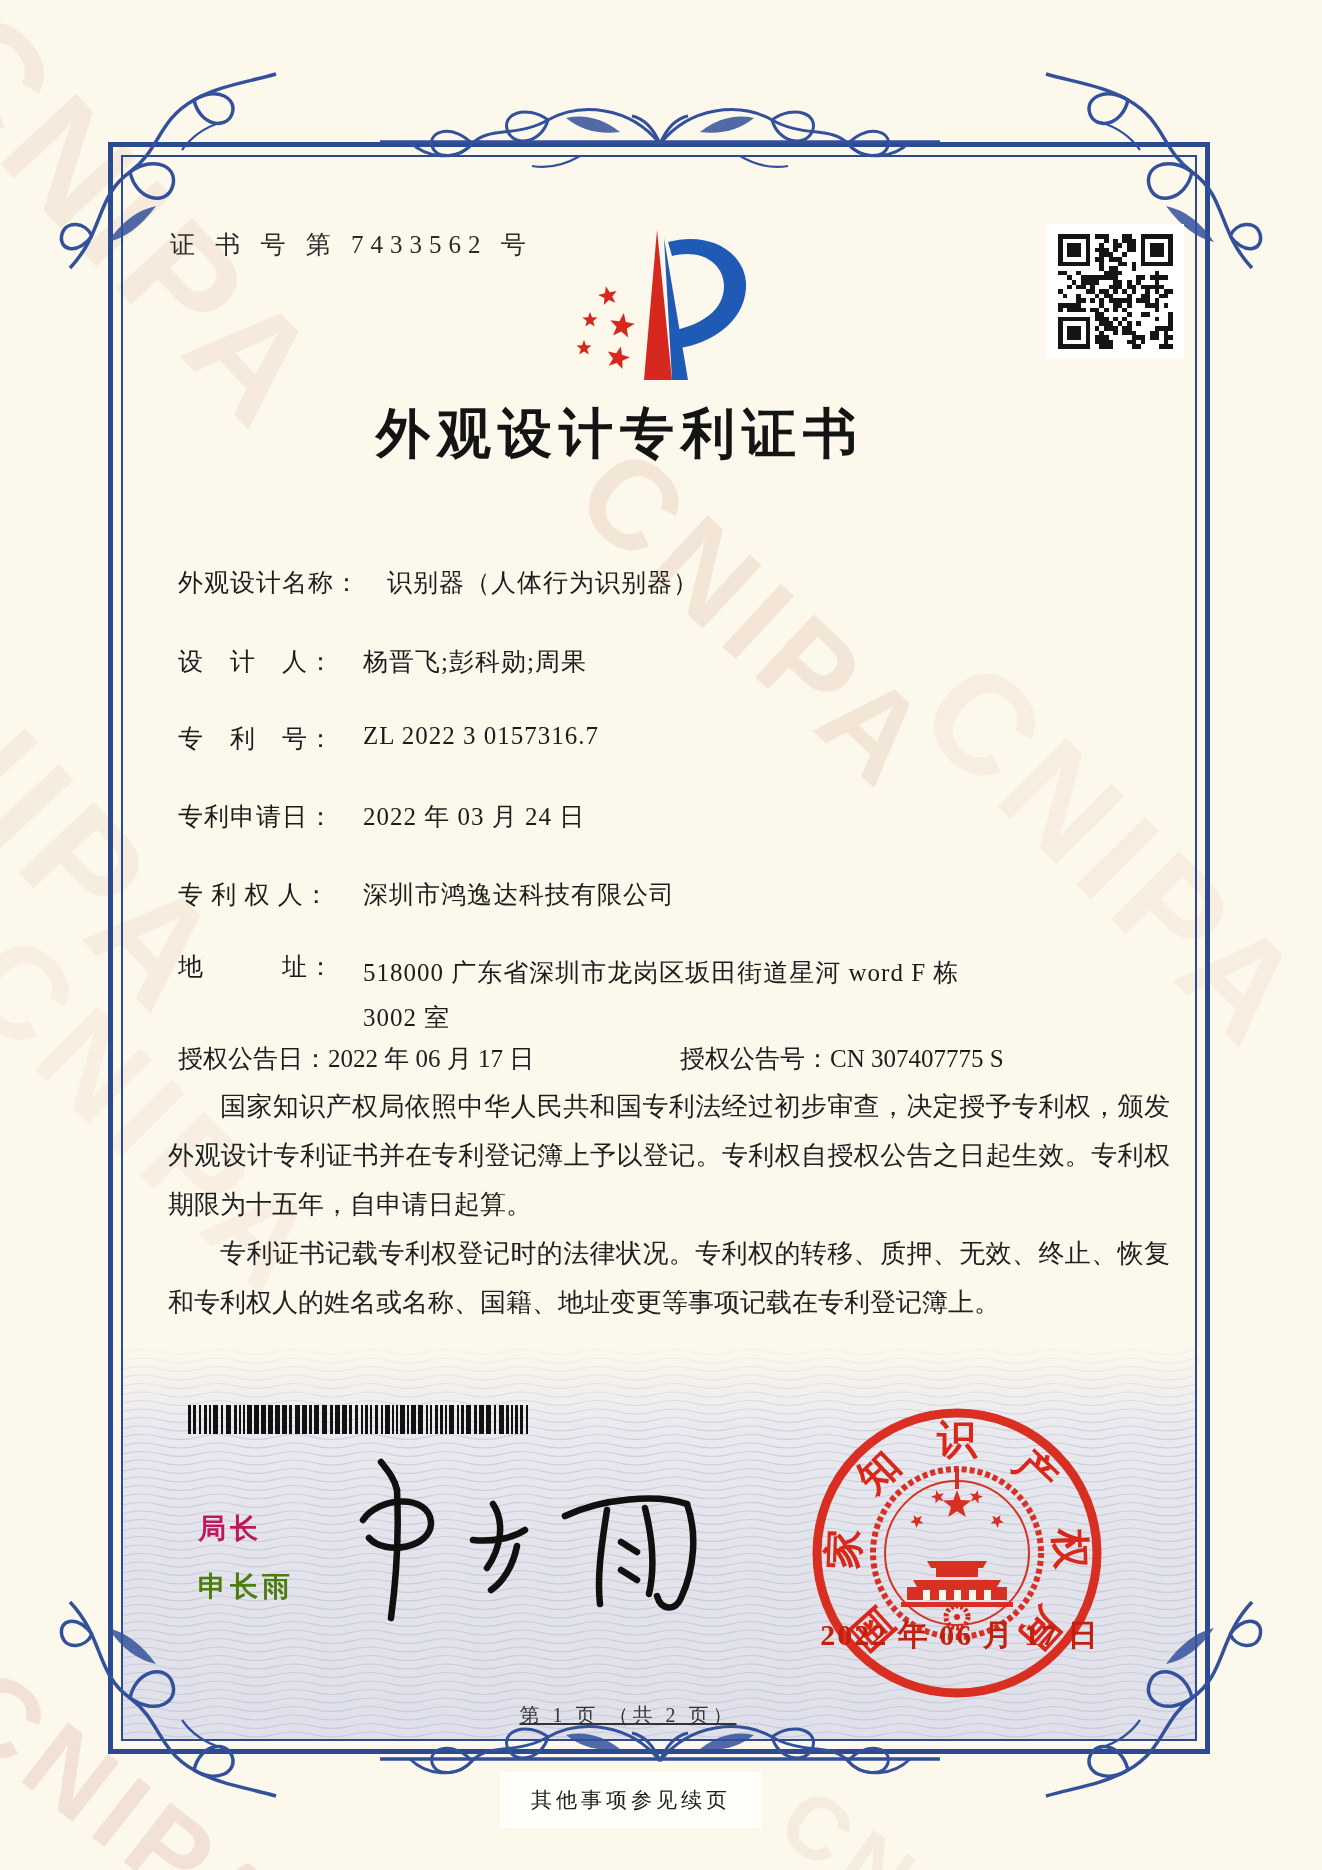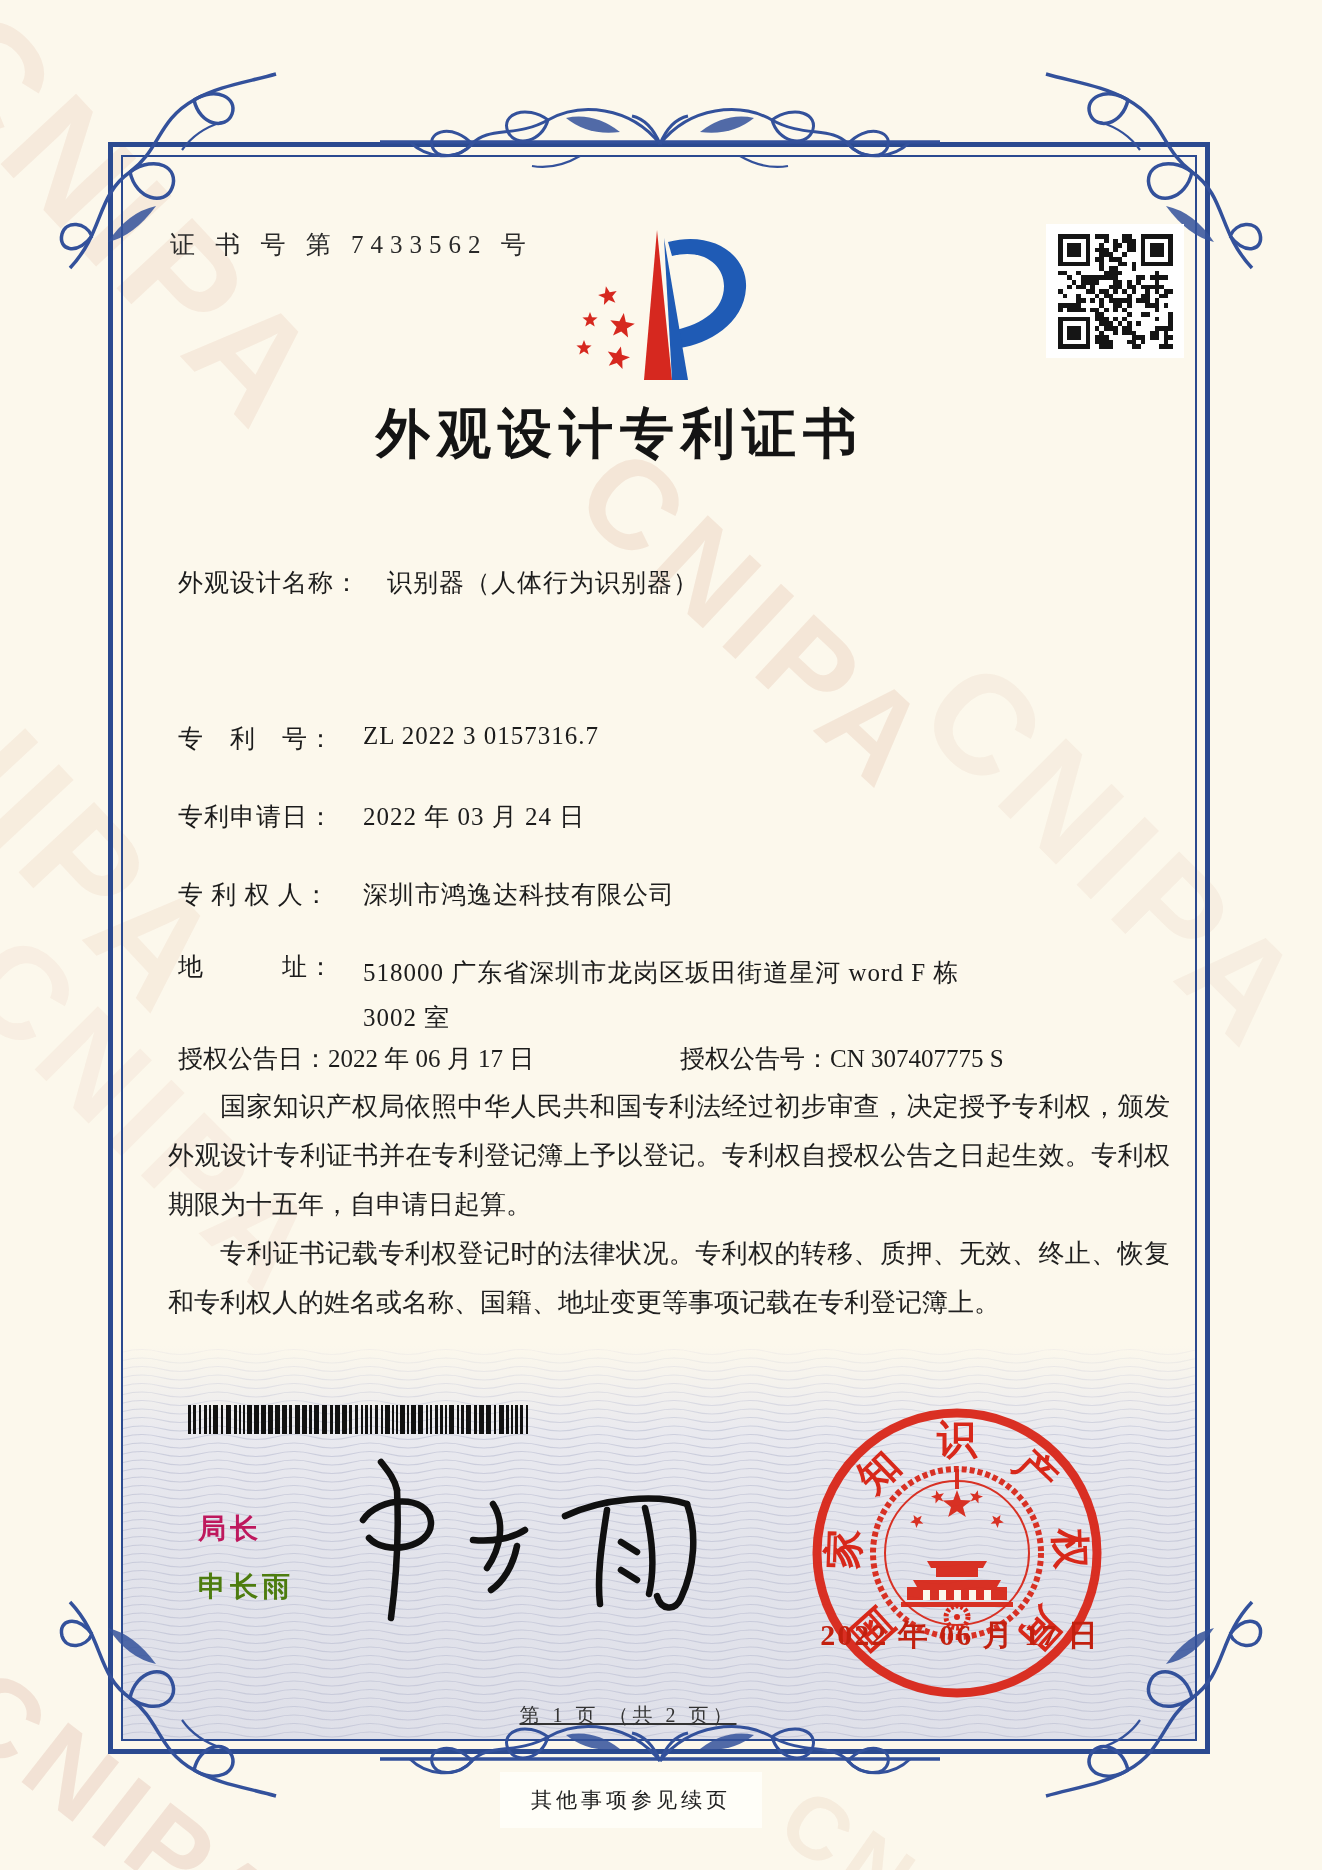--- a/index.html
+++ b/index.html
@@ -405,20 +405,24 @@
         <rect x="2" y="20" width="3" height="3" fill="#151515"></rect>
       </svg>
   </div>
 
   <div class="title">外观设计专利证书</div>
 
   <div class="field" style="top:566px;gap:24px;">
     <span class="lbl">外观设计名称：</span>
     <span class="val">识别器（人体行为识别器）</span>
   </div>
+  <div class="field" style="top:645px;">
+    <span class="lbl">设　计　人：</span>
+    <span class="val">杨晋飞;彭科勋;周果</span>
+  </div>
   <div class="field" style="top:722px;">
     <span class="lbl">专　利　号：</span>
     <span class="val">ZL 2022 3 0157316.7</span>
   </div>
   <div class="field" style="top:800px;">
     <span class="lbl">专利申请日：</span>
     <span class="val">2022 年 03 月 24 日</span>
   </div>
   <div class="field" style="top:878px;">
     <span class="lbl">专 利 权 人：</span>

